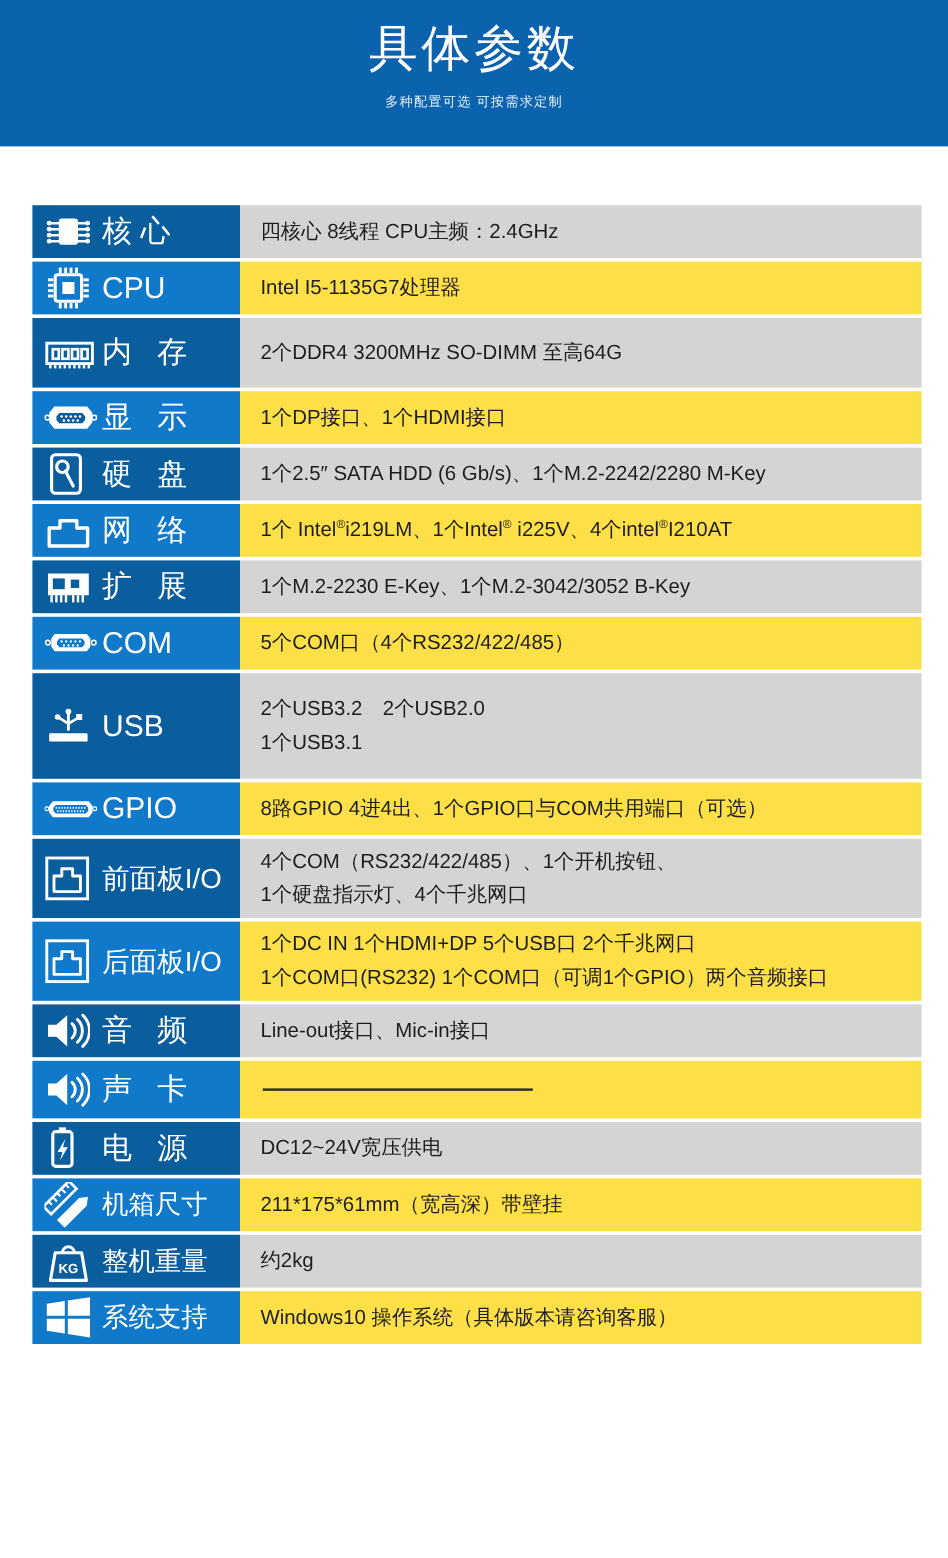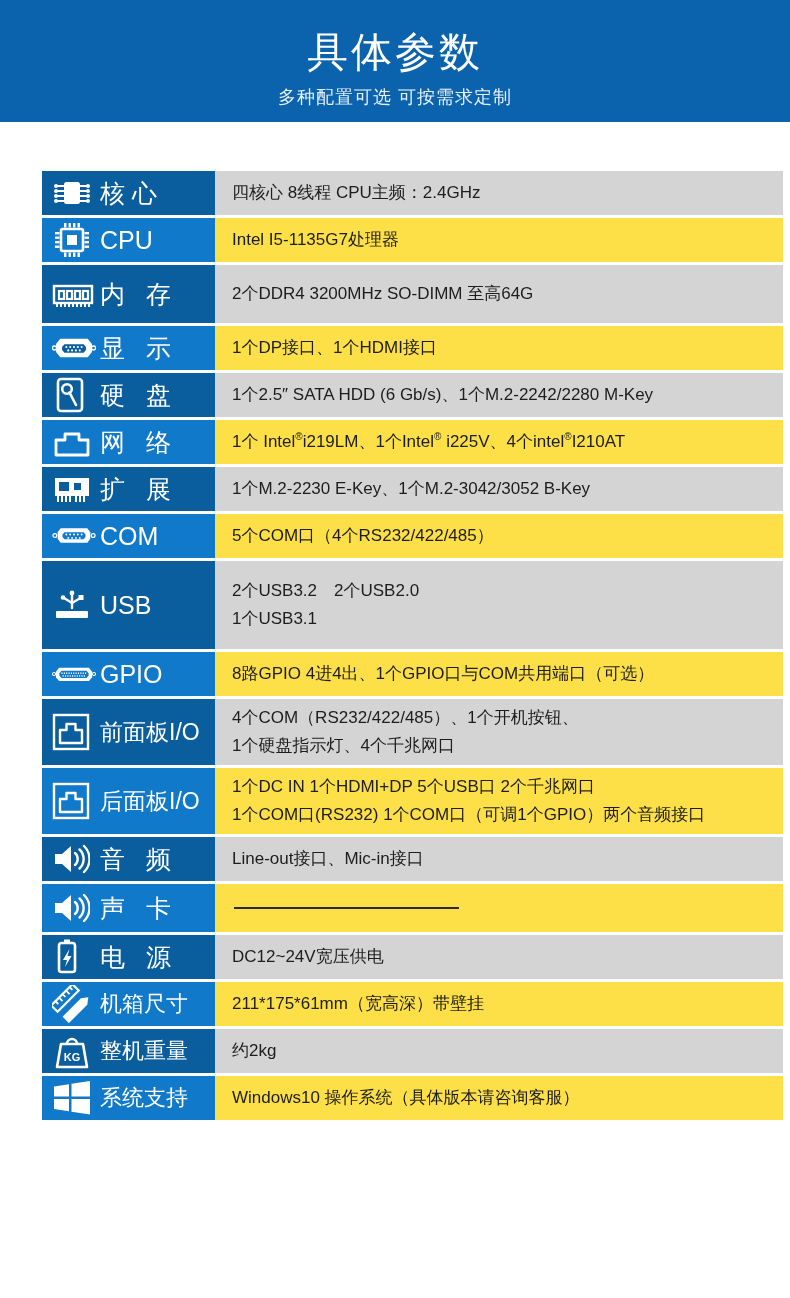--- a/index.html
+++ b/index.html
@@ -9,43 +9,43 @@
     font-family:"Liberation Sans","DejaVu Sans",sans-serif;
     overflow:hidden;
   }
   .page{position:relative;width:790px;height:1298px;}
 
   
   .header{
     width:790px;height:122px;
     background:#0b63ae;
     display:flex;flex-direction:column;
-    align-items:center;justify-content:center;
+    align-items:center;justify-content:flex-start;
     box-sizing:border-box;padding-top:14px;
   }
   .header-title{
     color:#ffffff;
     font-size:41px;
     line-height:52px;
     letter-spacing:3px;
     font-weight:400;
   }
   .header-sub{
     color:#e8f1fa;
-    font-size:18px;
+    font-size:11px;
     line-height:26px;
     letter-spacing:1px;
     margin-top:6px;
     font-weight:400;
   }
 
   
   .table{
     position:absolute;
-    left:42px;top:171px;
+    left:27px;top:171px;
     width:741px;
   }
   .row{
     display:flex;
     align-items:stretch;
     margin-bottom:3px;
   }
   .cell-label{
     width:173px;
     flex:0 0 173px;

